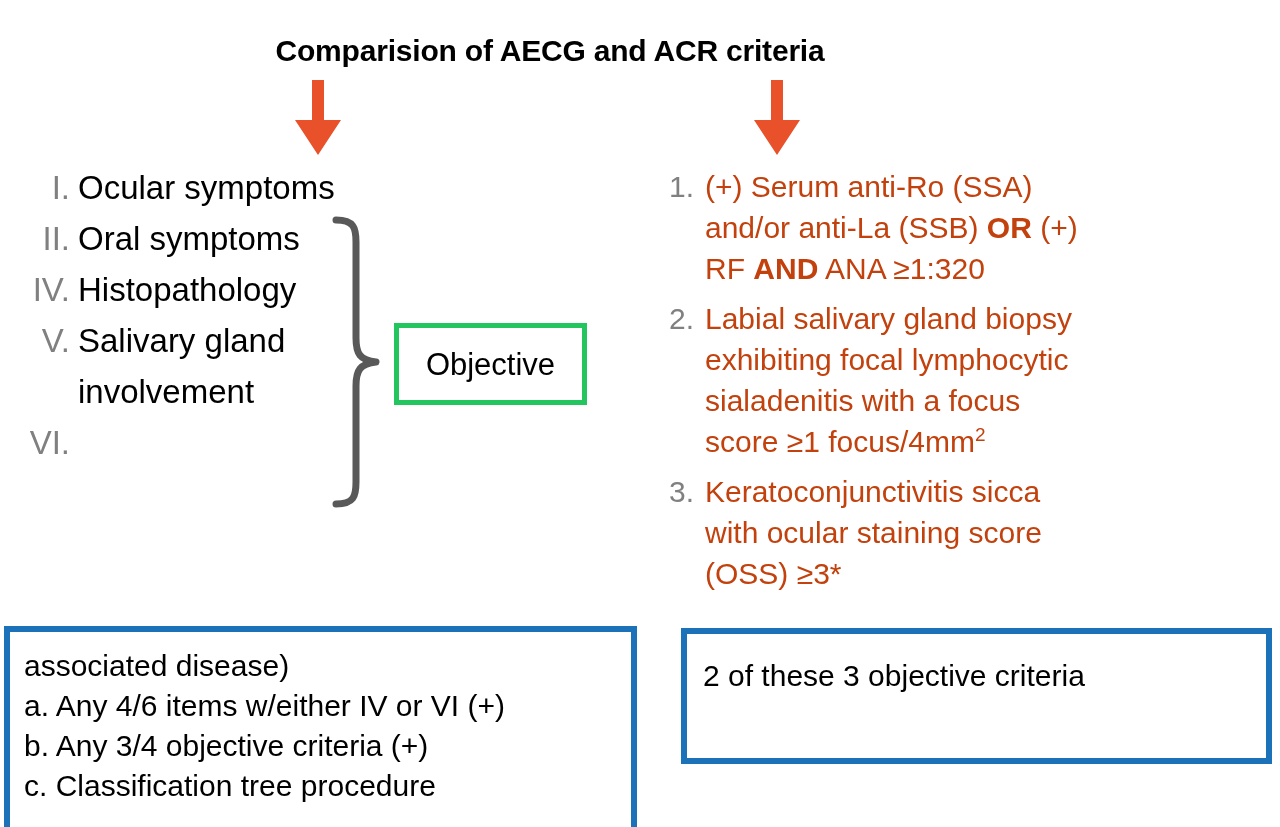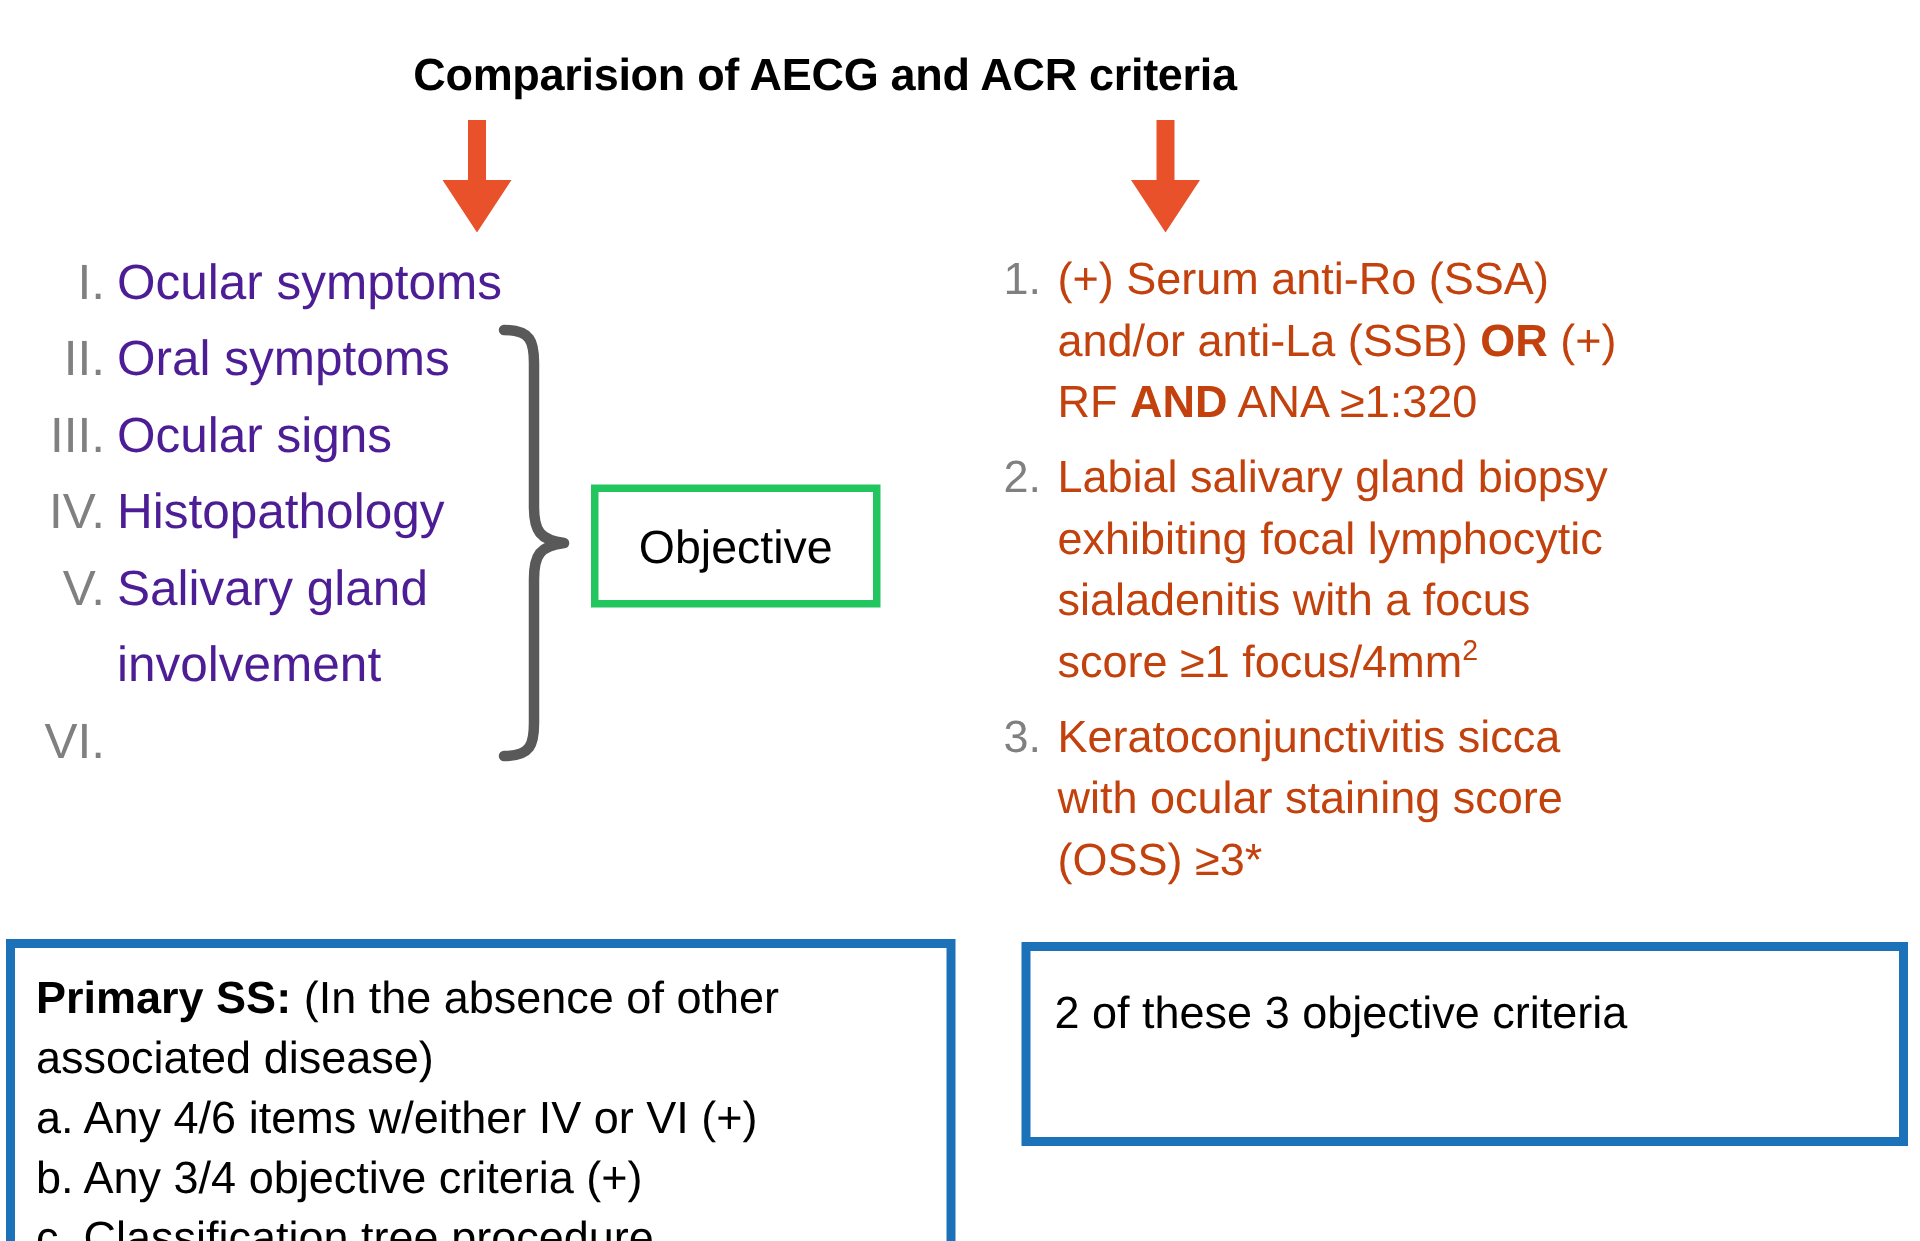--- a/index.html
+++ b/index.html
@@ -58,21 +58,21 @@
     top: 0;
     width: 56px;
     text-align: right;
     color: #808080;
     font-size: 33px;
   }
   .rom-txt {
     position: absolute;
     left: 64px;
     top: 0;
-    color: #4c1d95;
+    color: #000000;
     font-size: 33px;
   }
   .rom-cont .rom-txt { left: 64px; }
 
   
   #brace {
     position: absolute;
     left: 328px;
     top: 180px;
   }
@@ -175,24 +175,20 @@
   </svg>
 
   <div id="aecg-list">
     <div class="rom-row">
       <span class="rom-num">I.</span>
       <span class="rom-txt">Ocular symptoms</span>
     </div>
     <div class="rom-row">
       <span class="rom-num">II.</span>
       <span class="rom-txt">Oral symptoms</span>
-    </div>
-    <div class="rom-row">
-      <span class="rom-num">III.</span>
-      <span class="rom-txt">Ocular signs</span>
     </div>
     <div class="rom-row">
       <span class="rom-num">IV.</span>
       <span class="rom-txt">Histopathology</span>
     </div>
     <div class="rom-row">
       <span class="rom-num">V.</span>
       <span class="rom-txt">Salivary gland</span>
     </div>
     <div class="rom-row rom-cont">
@@ -241,21 +237,20 @@
       <div class="num-lines">
           <div class="num-line"><span>Keratoconjunctivitis sicca</span></div>
           <div class="num-line"><span>with ocular staining score</span></div>
           <div class="num-line"><span>(OSS) ≥3*</span></div>
         </div>
     </div>
   </div>
 
   <div id="primary-ss-box" class="concl-box">
     <div>
-        <div class="concl-line"><b>Primary SS:</b><span> (In the absence of other</span></div>
         <div class="concl-line"><span>associated disease)</span></div>
         <div class="concl-line"><span>a. Any 4/6 items w/either IV or VI (+)</span></div>
         <div class="concl-line"><span>b. Any 3/4 objective criteria (+)</span></div>
         <div class="concl-line"><span>c. Classification tree procedure</span></div>
       </div>
   </div>
 
   <div id="ss-box" class="concl-box">
     <div>
         <div class="concl-line"><span>2 of these 3 objective criteria</span></div>

